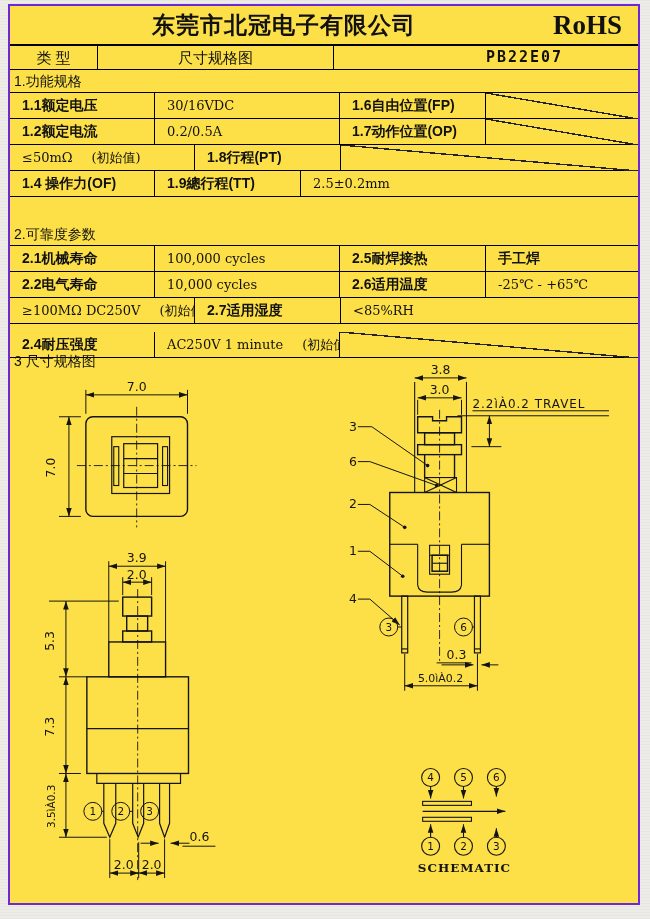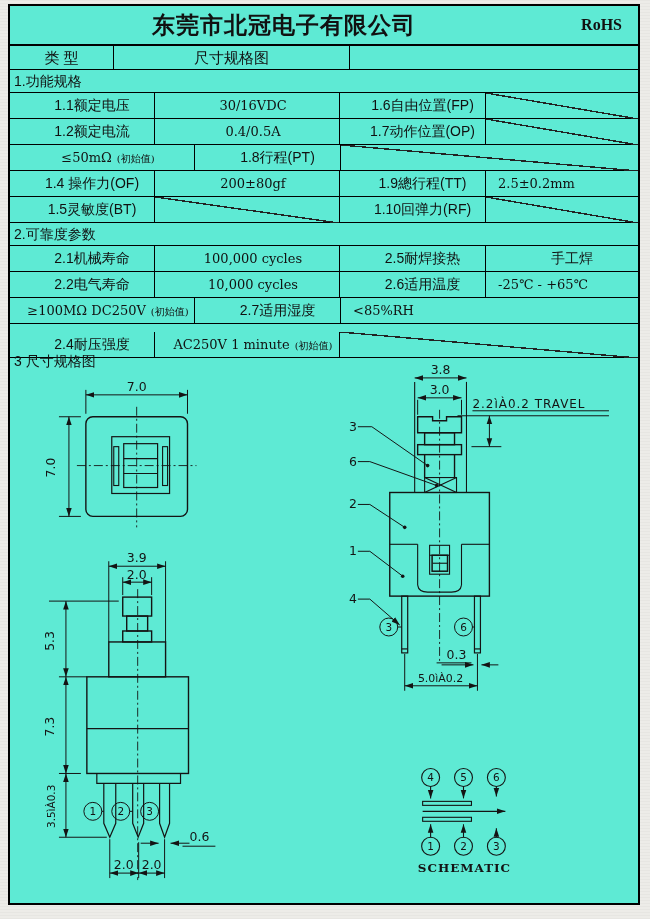--- a/index.html
+++ b/index.html
@@ -5,47 +5,47 @@
   html,body{margin:0;padding:0;}
   body{
     width:650px;height:919px;position:relative;
     background-color:#eae9e5;
     background-image:repeating-linear-gradient(0deg,#e7e6e2 0 1px,#edece8 1px 3px);
     font-family:"Liberation Sans",sans-serif;color:#111;
     -webkit-font-smoothing:antialiased;
   }
   .page{
     position:absolute;left:8px;top:4px;width:628px;height:897px;
-    background:#5eead4;border:2px solid #000000;overflow:hidden;
+    background:#fde047;border:2px solid #6d28d9;overflow:hidden;
   }
   
   .trow{position:absolute;left:0;width:628px;display:flex;border-bottom:1px solid #000;box-sizing:border-box;}
   .cell{box-sizing:border-box;border-right:1px solid #000;overflow:hidden;white-space:nowrap;}
   .cell.last{border-right:none;}
   .h25{height:26px;line-height:25px;}
-  .w1{width:145px;} .w2{width:185px;text-align:center;} .w3{width:146px;} .w4{flex:1;}
-  .lab{font-size:14px;padding-left:20px;font-weight:400;text-align:center;}
+  .w1{width:145px;} .w2{width:185px;} .w3{width:146px;} .w4{flex:1;}
+  .lab{font-size:14px;padding-left:12px;font-weight:700;}
   .val{font-size:13px;padding-left:12px;font-family:"DejaVu Serif","Liberation Serif",serif;}
-  .note{font-size:10px;margin-left:5px;}
+  .note{font-size:13px;margin-left:19px;}
   .diag{
     background-image:linear-gradient(to right top,
       transparent calc(50% - 0.7px),#222 calc(50% - 0.7px),
       #222 calc(50% + 0.7px),transparent calc(50% + 0.7px));
   }
   .sectrow{position:absolute;left:0;width:628px;box-sizing:border-box;border-bottom:1px solid #000;
     font-size:14px;font-weight:500;padding-left:4px;height:23px;line-height:22px;}
   
   .company-row{position:absolute;left:0;top:0;width:628px;height:38px;border-bottom:2px solid #000;box-sizing:content-box;}
   .company{position:absolute;left:0;right:80px;top:0;height:38px;line-height:38px;text-align:center;
     font-size:23px;font-weight:bold;letter-spacing:1px;}
   .rohs{position:absolute;right:16px;top:0;height:38px;line-height:38px;
-    font-family:"Liberation Serif",serif;font-size:16px;font-weight:600;}
+    font-family:"Liberation Serif",serif;font-size:27px;font-weight:600;}
   .meta-row{top:40px;height:24px;line-height:23px;}
   .meta-row .cell{text-align:center;font-size:15px;}
-  .mw1{width:104px;} .mw2{width:236px;} .mw3{width:77px;margin-top:28px;}
+  .mw1{width:88px;} .mw2{width:236px;} .mw3{width:77px;margin-top:28px;}
   .pn{font-family:"DejaVu Sans Mono","Liberation Mono",monospace;font-size:16px;font-weight:bold;letter-spacing:2px;}
   
   .drawarea{position:absolute;left:0;top:346px;width:628px;height:551px;}
   text{font-family:"DejaVu Sans",sans-serif;fill:#141414;stroke:none;}
   .dim{font-size:12.5px;}
   .dimsmall{font-size:10.5px;}
   .dimmed{font-size:11px;}
   .plbl{font-size:12.5px;}
   .cnum{font-size:10.5px;}
   .schem{font-family:"DejaVu Serif",serif;font-weight:bold;font-size:12px;letter-spacing:1px;}
@@ -58,52 +58,46 @@
 
   <div class="company-row">
     <div class="company">东莞市北冠电子有限公司</div>
     <div class="rohs">RoHS</div>
   </div>
 
   <div class="trow meta-row">
     <div class="cell mw1">类 型</div>
     <div class="cell mw2">尺寸规格图</div>
     <div class="cell mw3">品名</div>
+    <div class="cell w4 last pn">PB22E07</div>
   </div>
 
   <div class="sectrow" style="top:64px">1.功能规格</div>
 
   <div class="trow h25" style="top:87px">
     <div class="cell w1 h25 lab">1.1额定电压</div>
     <div class="cell w2 h25 val">30/16VDC</div>
     <div class="cell w3 h25 lab">1.6自由位置(FP)</div>
     <div class="cell w4 h25 last diag"></div>
   </div>
   <div class="trow h25" style="top:113px">
     <div class="cell w1 h25 lab">1.2额定电流</div>
-    <div class="cell w2 h25 val">0.4/0.5A</div>
+    <div class="cell w2 h25 val">0.2/0.5A</div>
     <div class="cell w3 h25 lab">1.7动作位置(OP)</div>
     <div class="cell w4 h25 last diag"></div>
   </div>
   <div class="trow h25" style="top:139px">
     <div class="cell w2 h25 val"><span>≤50mΩ</span><span class="note">(初始值)</span></div>
     <div class="cell w3 h25 lab">1.8行程(PT)</div>
     <div class="cell w4 h25 last diag"></div>
   </div>
   <div class="trow h25" style="top:165px">
     <div class="cell w1 h25 lab">1.4 操作力(OF)</div>
-    <div class="cell w2 h25 val">200±80gf</div>
     <div class="cell w3 h25 lab">1.9總行程(TT)</div>
     <div class="cell w4 h25 last val">2.5±0.2mm</div>
-  </div>
-  <div class="trow h25" style="top:191px">
-    <div class="cell w1 h25 lab">1.5灵敏度(BT)</div>
-    <div class="cell w2 h25 diag"></div>
-    <div class="cell w3 h25 lab">1.10回弹力(RF)</div>
-    <div class="cell w4 h25 last diag"></div>
   </div>
 
   <div class="sectrow" style="top:217px">2.可靠度参数</div>
 
   <div class="trow h25" style="top:240px">
     <div class="cell w1 h25 lab">2.1机械寿命</div>
     <div class="cell w2 h25 val">100,000 cycles</div>
     <div class="cell w3 h25 lab">2.5耐焊接热</div>
     <div class="cell w4 h25 last lab">手工焊</div>
   </div>

